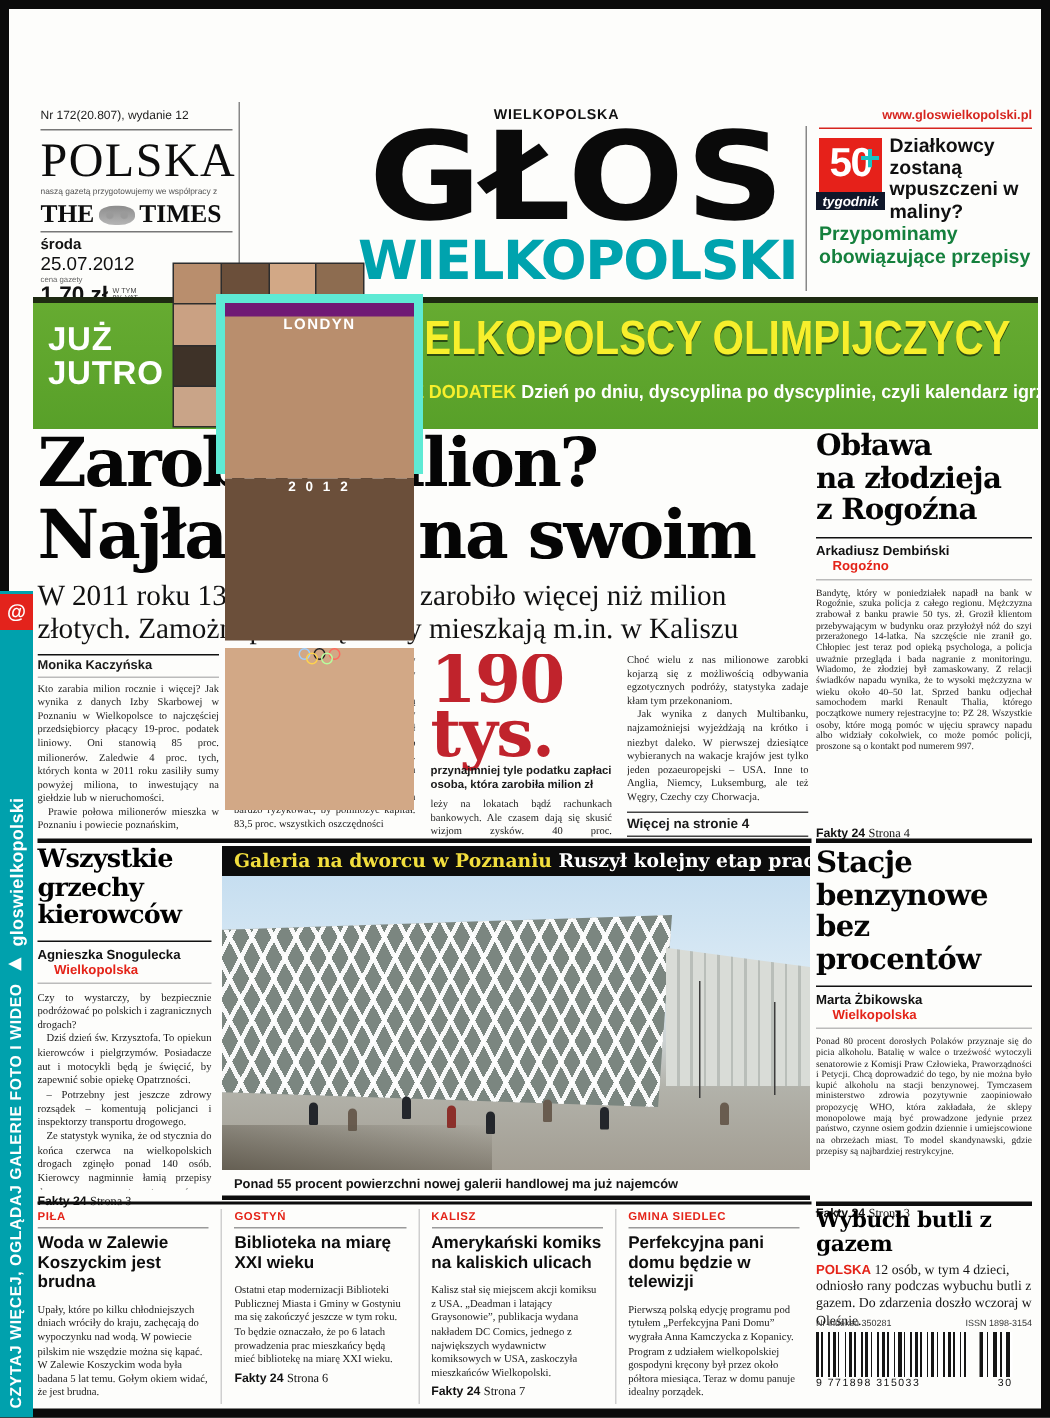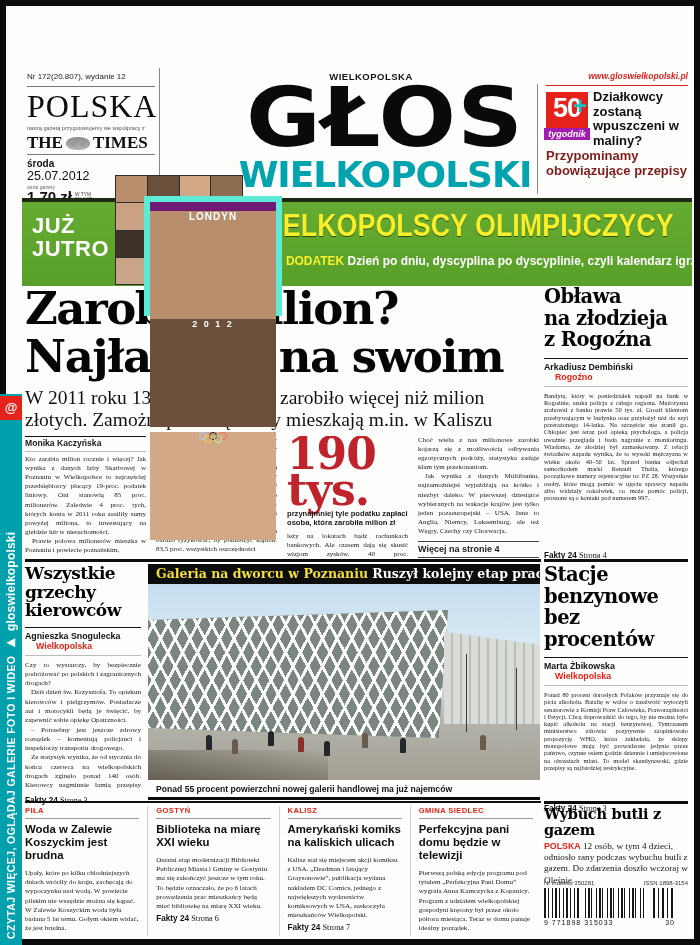--- a/index.html
+++ b/index.html
@@ -4,21 +4,21 @@
 <style>
   html,body{margin:0;padding:0;background:#111;}
   .page{position:relative;width:700px;height:945px;background:#0b0b0b;overflow:hidden;
         font-family:"Liberation Sans",sans-serif;-webkit-font-smoothing:antialiased;}
   .sheet{position:absolute;left:6px;top:6px;width:688px;height:933px;background:#fdfdfb;overflow:hidden;}
 
   
   .issue{position:absolute;left:21px;top:66px;font-size:8px;color:#222;}
   .rule-issue{position:absolute;left:21px;top:80px;width:128px;border-top:1px solid #777;}
   .region-label{position:absolute;left:300px;top:65px;width:130px;text-align:center;font-size:9.5px;font-weight:bold;letter-spacing:.5px;color:#111;}
-  .website{position:absolute;right:6px;top:65px;font-size:8.5px;font-weight:bold;color:#d6251f;font-style:italic;}
+  .website{position:absolute;right:6px;top:65px;font-size:8.5px;font-weight:bold;color:#d6251f;}
   .rule-web{position:absolute;left:540px;right:6px;top:79px;border-top:1px solid #d6251f;}
   .polska{position:absolute;left:21px;top:82px;font-family:"Liberation Serif",serif;font-size:32px;letter-spacing:1px;color:#0d0d0d;}
   .tagline{position:absolute;left:21px;top:119px;font-size:5.6px;color:#555;}
   .thetimes{position:absolute;left:21px;top:127px;font-family:"Liberation Serif",serif;font-weight:bold;font-size:17px;color:#0d0d0d;display:flex;align-items:center;gap:3px;}
   .crest{display:inline-block;width:24px;height:13px;border-radius:45%;background:radial-gradient(circle at 30% 50%,#9a9a9a 2px,transparent 3px),radial-gradient(circle at 70% 50%,#9a9a9a 2px,transparent 3px),linear-gradient(#8c8c8c,#b5b5b5);} 
   .rule-left2{position:absolute;left:21px;top:148px;width:128px;border-top:1px solid #777;}
   .weekday{position:absolute;left:21px;top:152px;font-size:10px;font-weight:bold;color:#111;}
   .dateline{position:absolute;left:21px;top:163px;font-size:12.5px;color:#111;}
   .price-label{position:absolute;left:21px;top:178px;font-size:5.2px;color:#666;}
   .price-row{position:absolute;left:21px;top:184px;display:flex;align-items:flex-start;gap:3px;}
@@ -27,22 +27,22 @@
   .vdiv1{position:absolute;left:153px;top:62px;height:126px;border-left:1px solid #888;}
   .vdiv2{position:absolute;left:531px;top:78px;height:110px;border-left:1px solid #888;}
   .glos{position:absolute;left:196px;top:74px;width:366px;text-align:center;font-family:"DejaVu Sans",sans-serif;
         font-weight:800;font-size:80px;line-height:76px;letter-spacing:1px;color:#0a0a0a;transform:scale(1.14,1.02);transform-origin:center top;}
   .wlkp{position:absolute;left:196px;top:150px;width:366px;text-align:center;font-family:"DejaVu Sans",sans-serif;
         font-weight:800;font-size:36px;line-height:38px;letter-spacing:-1px;color:#00a3ae;transform:scaleX(1.0);}
   .promo{position:absolute;left:540px;top:84px;width:144px;font-size:13px;line-height:14.5px;font-weight:bold;color:#101010;}
   .badge{float:left;width:42px;height:48px;margin:2px 5px 2px 0;background:#e6211a;position:relative;text-align:center;}
   .badge-num{color:#fff;font-size:27px;font-weight:800;line-height:32px;letter-spacing:-1px;}
   .badge-plus{color:#19c2c4;font-size:24px;font-weight:800;position:absolute;right:1px;top:2px;line-height:24px;}
-  .badge-bar{position:absolute;left:-2px;right:-2px;bottom:0;background:#a21caf;color:#fff;font-style:italic;font-size:9px;line-height:12px;font-weight:bold;}
-  .promo-red{clear:both;color:#7f1d1d;padding-top:1px;}
+  .badge-bar{position:absolute;left:-2px;right:-2px;bottom:0;background:#0f172a;color:#fff;font-style:italic;font-size:9px;line-height:12px;font-weight:bold;}
+  .promo-red{clear:both;color:#15803d;padding-top:1px;}
 
   
   .banner{position:absolute;left:16px;top:192px;width:670px;height:84px;background:linear-gradient(#66ab31,#58a029);border-top:4px solid #1e2a12;}
   .kicker{position:absolute;left:10px;top:12px;color:#fff;font-weight:800;font-size:22px;line-height:23px;letter-spacing:.5px;}
   .banner-title{position:absolute;left:228px;top:6px;color:#f7ef2c;font-weight:800;font-size:32px;line-height:34px;white-space:nowrap;transform:scaleX(.84);transform-origin:left top;text-shadow:0 1px 0 #2c4d12;}
   .banner-sub{position:absolute;left:228px;top:52px;font-weight:bold;font-size:12.6px;white-space:nowrap;transform:scaleX(.95);transform-origin:left top;color:#fff;}
   .banner-sub .yellow{color:#f7ef2c;}
   .collage{position:absolute;left:94px;top:-26px;width:126px;height:108px;display:grid;grid-template-columns:repeat(4,1fr);grid-template-rows:repeat(4,1fr);gap:1px;background:#2d2d2d;box-shadow:0 0 0 1px #2d2d2d;}
   .collage div{width:100%;height:100%;}
   .collage div:nth-child(1){background:#b98e6d}.collage div:nth-child(2){background:#6b4f3a}

